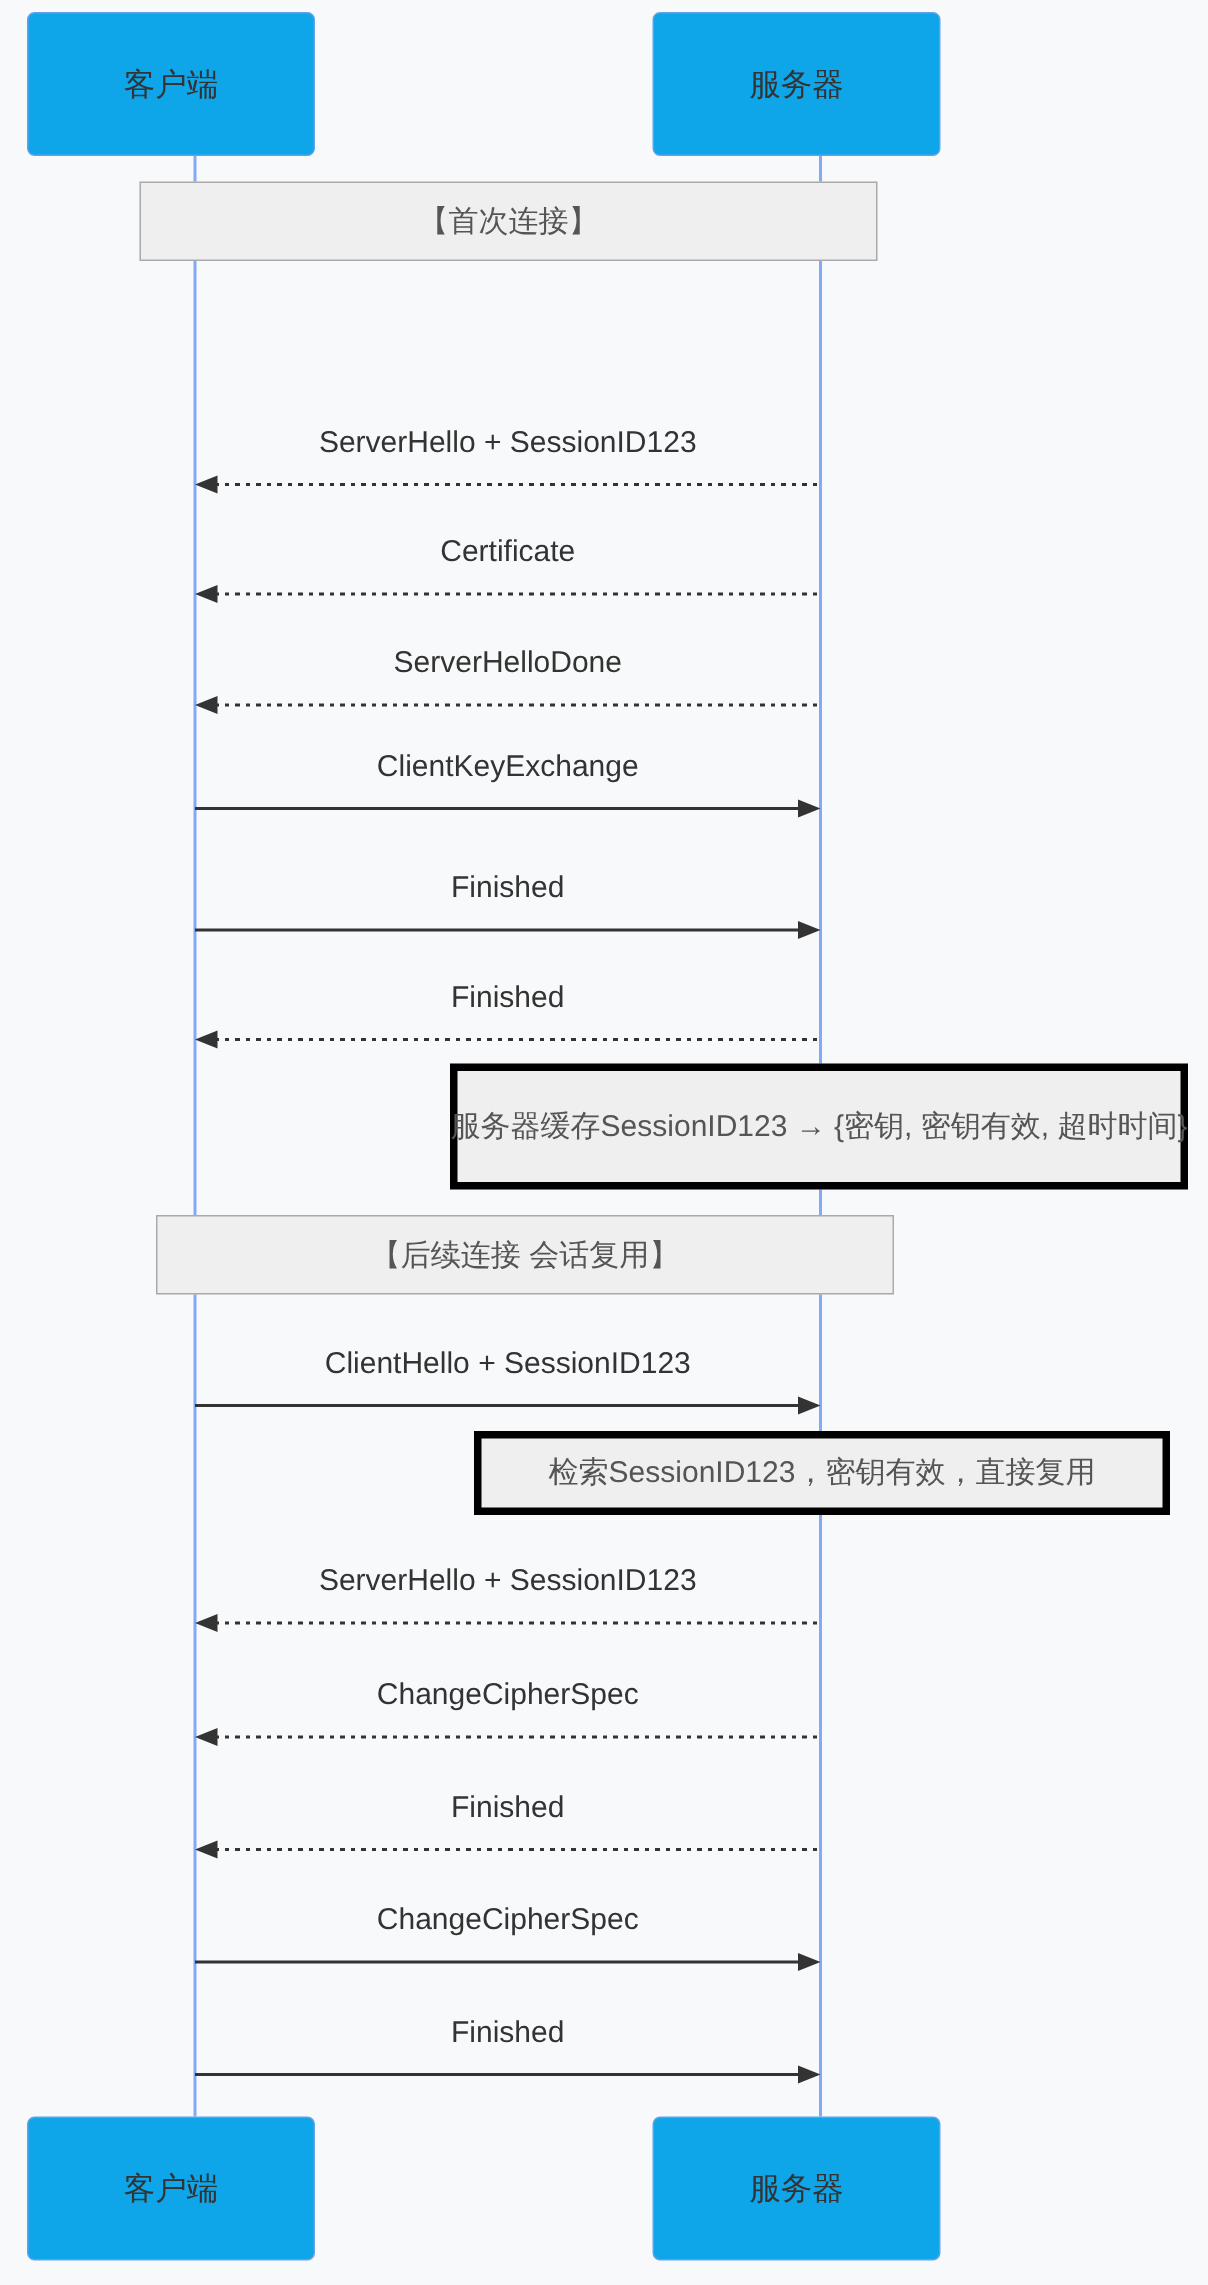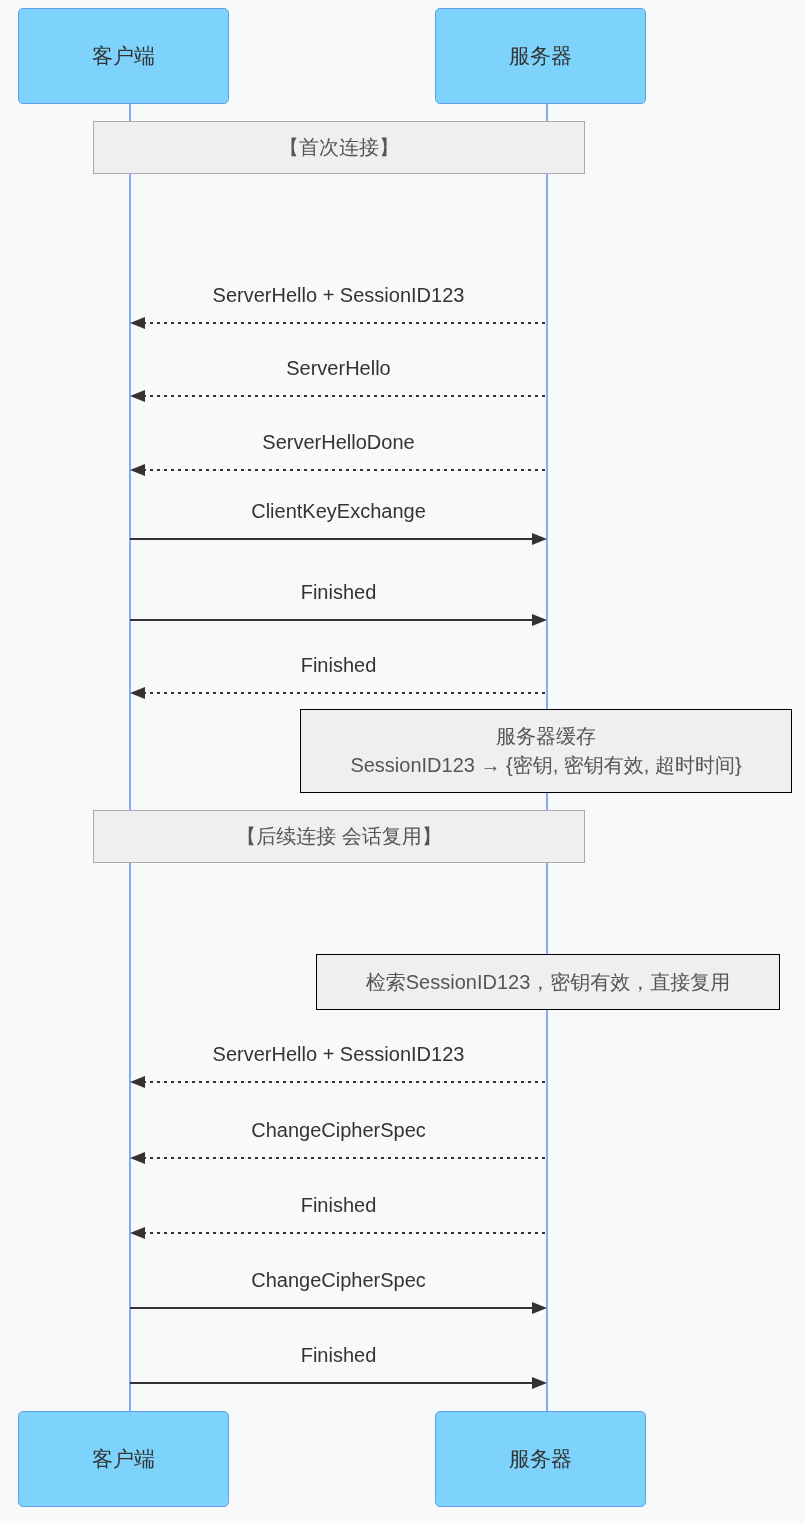--- a/index.html
+++ b/index.html
@@ -16,23 +16,23 @@
   .lifeline {
     position: absolute;
     top: 104px;
     width: 2px;
     height: 1307px;
     background: #82aaf5;
   }
 
   .actor {
     position: absolute;
-    width: 211px;
+    width: 192px;
     height: 96px;
-    background: #7dd3fc;
+    background: #0ea5e9;
     border: 1.5px solid #64a0e8;
     border-radius: 5px;
     display: flex;
     align-items: center;
     justify-content: center;
     font-size: 21px;
     color: #333;
   }
 
   .divider {
@@ -45,23 +45,23 @@
     display: flex;
     align-items: center;
     justify-content: center;
     font-size: 20px;
     color: #555;
   }
 
   .note {
     position: absolute;
     background: #efefef;
-    border: 1px solid #000000;
+    border: 5px solid #000000;
     display: flex;
-    flex-direction: column;
+    flex-direction: row;
     align-items: center;
     justify-content: center;
     font-size: 20px;
     line-height: 29px;
     color: #555;
     text-align: left;
     white-space: nowrap;
   }
 
   .msg {
@@ -122,21 +122,21 @@
 
   <div class="msg" style="top:282px;">
     <div class="lbl">ServerHello + SessionID123</div>
     <div class="arrow dashed-left">
       <div class="line"></div>
       <div class="head"></div>
     </div>
   </div>
 
   <div class="msg" style="top:355px;">
-    <div class="lbl">ServerHello</div>
+    <div class="lbl">Certificate</div>
     <div class="arrow dashed-left">
       <div class="line"></div>
       <div class="head"></div>
     </div>
   </div>
 
   <div class="msg" style="top:429px;">
     <div class="lbl">ServerHelloDone</div>
     <div class="arrow dashed-left">
       <div class="line"></div>
@@ -161,20 +161,27 @@
   </div>
 
   <div class="msg" style="top:652px;">
     <div class="lbl">Finished</div>
     <div class="arrow dashed-left">
       <div class="line"></div>
       <div class="head"></div>
     </div>
   </div>
 
+  <div class="msg" style="top:896px;">
+    <div class="lbl">ClientHello + SessionID123</div>
+    <div class="arrow solid-right">
+      <div class="line"></div>
+      <div class="head"></div>
+    </div>
+  </div>
 
   <div class="msg" style="top:1041px;">
     <div class="lbl">ServerHello + SessionID123</div>
     <div class="arrow dashed-left">
       <div class="line"></div>
       <div class="head"></div>
     </div>
   </div>
 
   <div class="msg" style="top:1117px;">
@@ -214,21 +221,21 @@
     <div>SessionID123 → {密钥, 密钥有效, 超时时间}</div>
   </div>
 
   <div class="note" style="left:316px; top:954px; width:464px; height:56px;">
     <div>检索SessionID123，密钥有效，直接复用</div>
   </div>
 
   <div class="divider" style="top:121px;">
     <span>【首次连接】</span>
   </div>
-  <div class="divider" style="top:810px;">
+  <div class="divider" style="top:810px;margin-left:11px;">
     <span>【后续连接 会话复用】</span>
   </div>
 
   <div class="actor" style="left:18px; top:8px;">
     <span>客户端</span>
   </div>
   <div class="actor" style="left:435px; top:8px;">
     <span>服务器</span>
   </div>
   <div class="actor" style="left:18px; top:1411px;">

